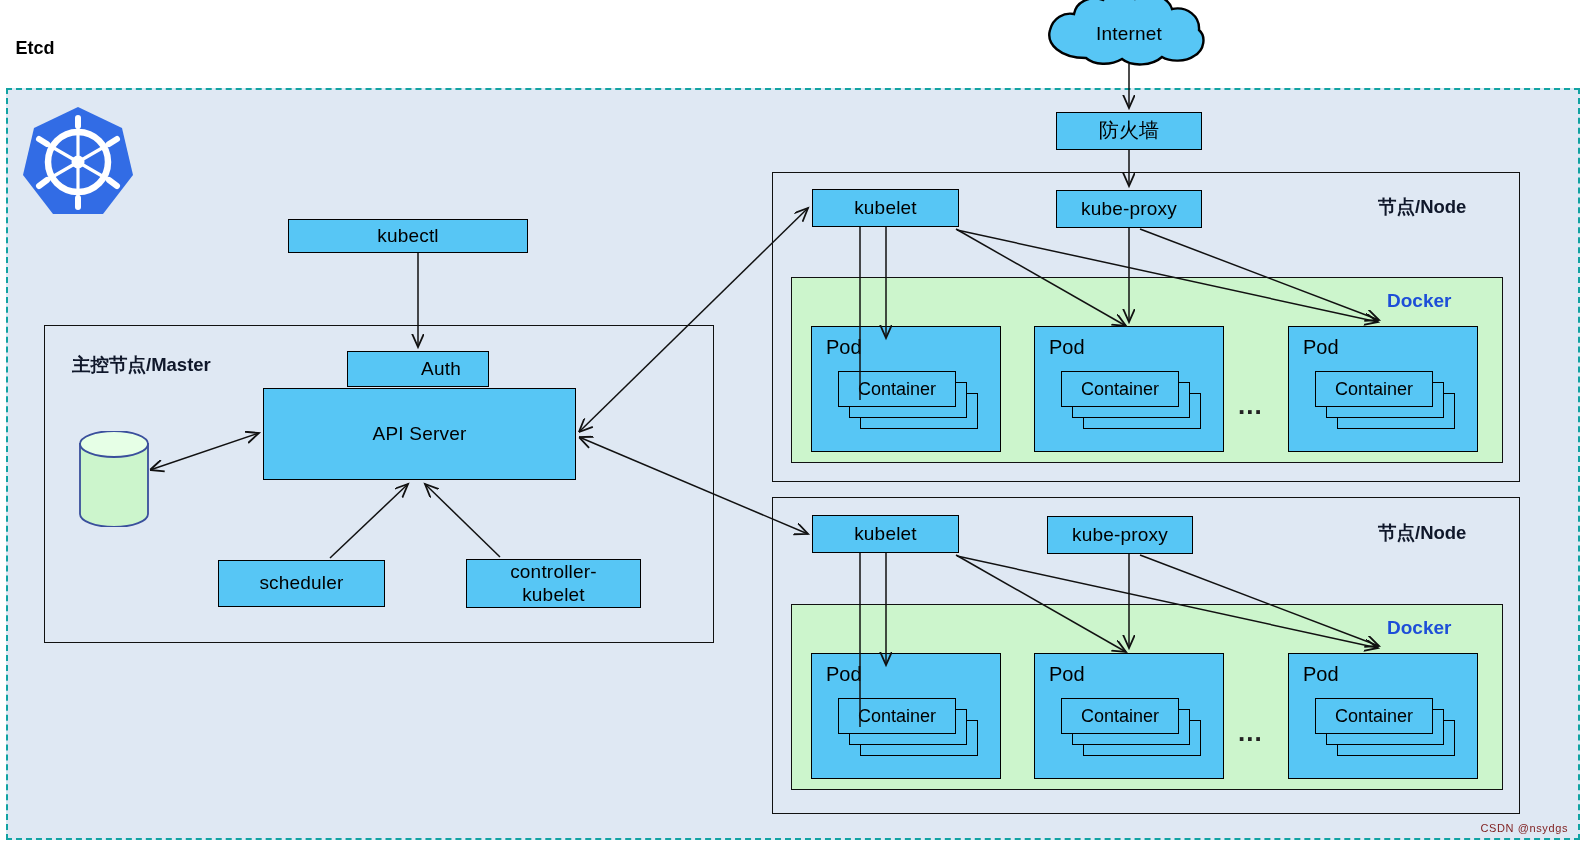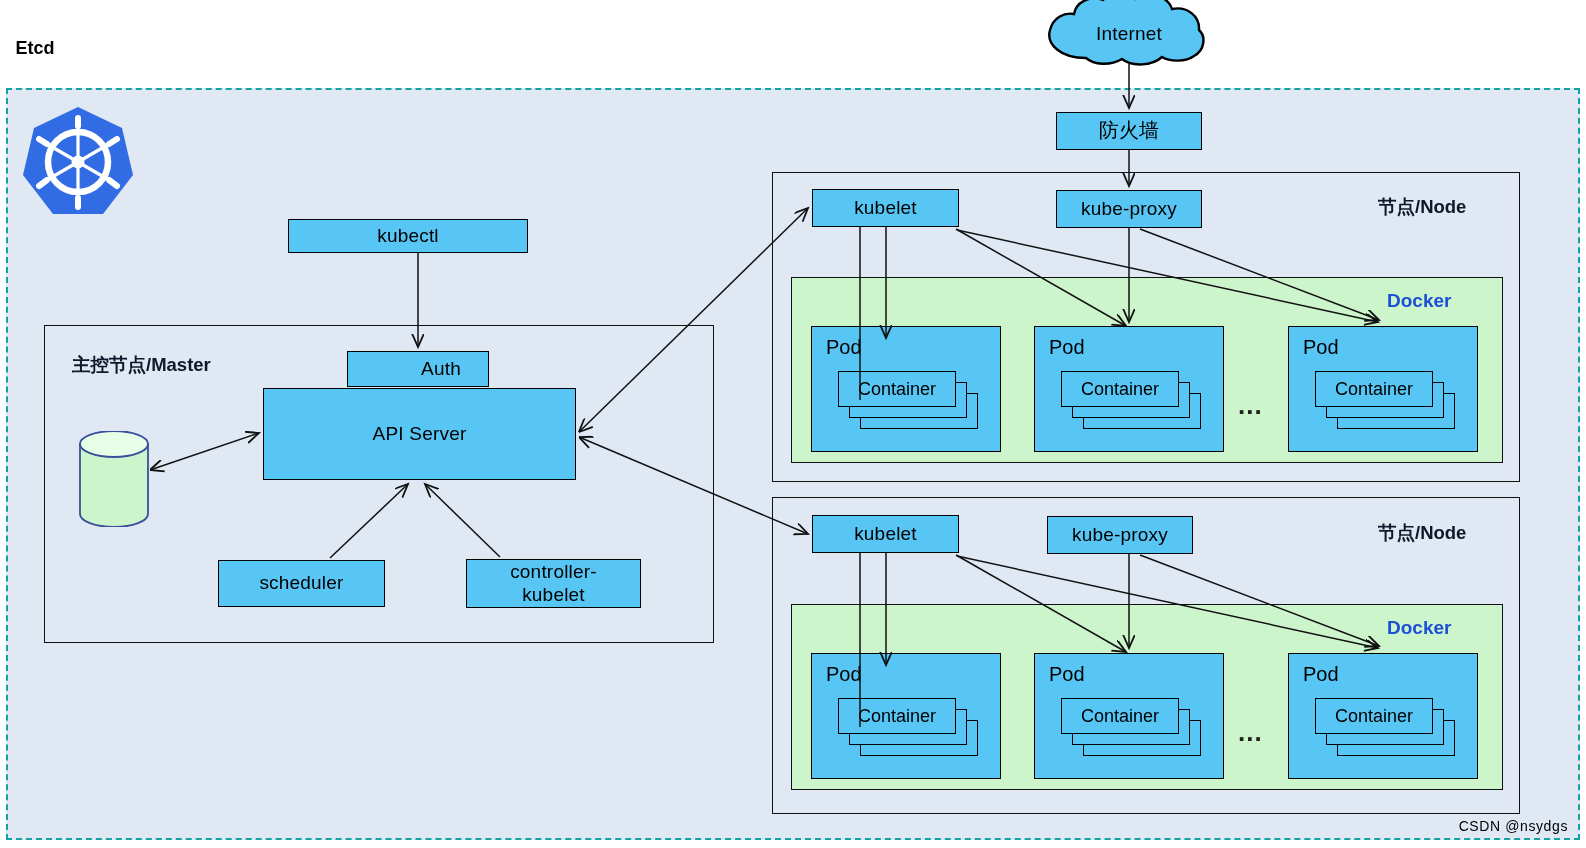--- a/index.html
+++ b/index.html
@@ -101,21 +101,21 @@
     text-align: center; font-size: 18px; font-weight: bold; color: #000000;
     z-index: 3; pointer-events: none;
   }
 
   
   .ovl { position: absolute; left: 0; top: 0; width: 1586px; height: 848px; pointer-events: none; }
 
   
   .watermark {
     position: absolute; right: 18px; bottom: 14px;
-    font-size: 14px; color: #000000; letter-spacing: .6px;
+    font-size: 11px; color: #7f1d1d; letter-spacing: .6px;
   }
 </style>
 </head>
 <body>
 
 <div id="root">
 
   <svg class="ovl">
     <g>
       <path d="M1086,58 C1060,58 1046,44 1050,30 C1053,18 1064,12 1074,14

